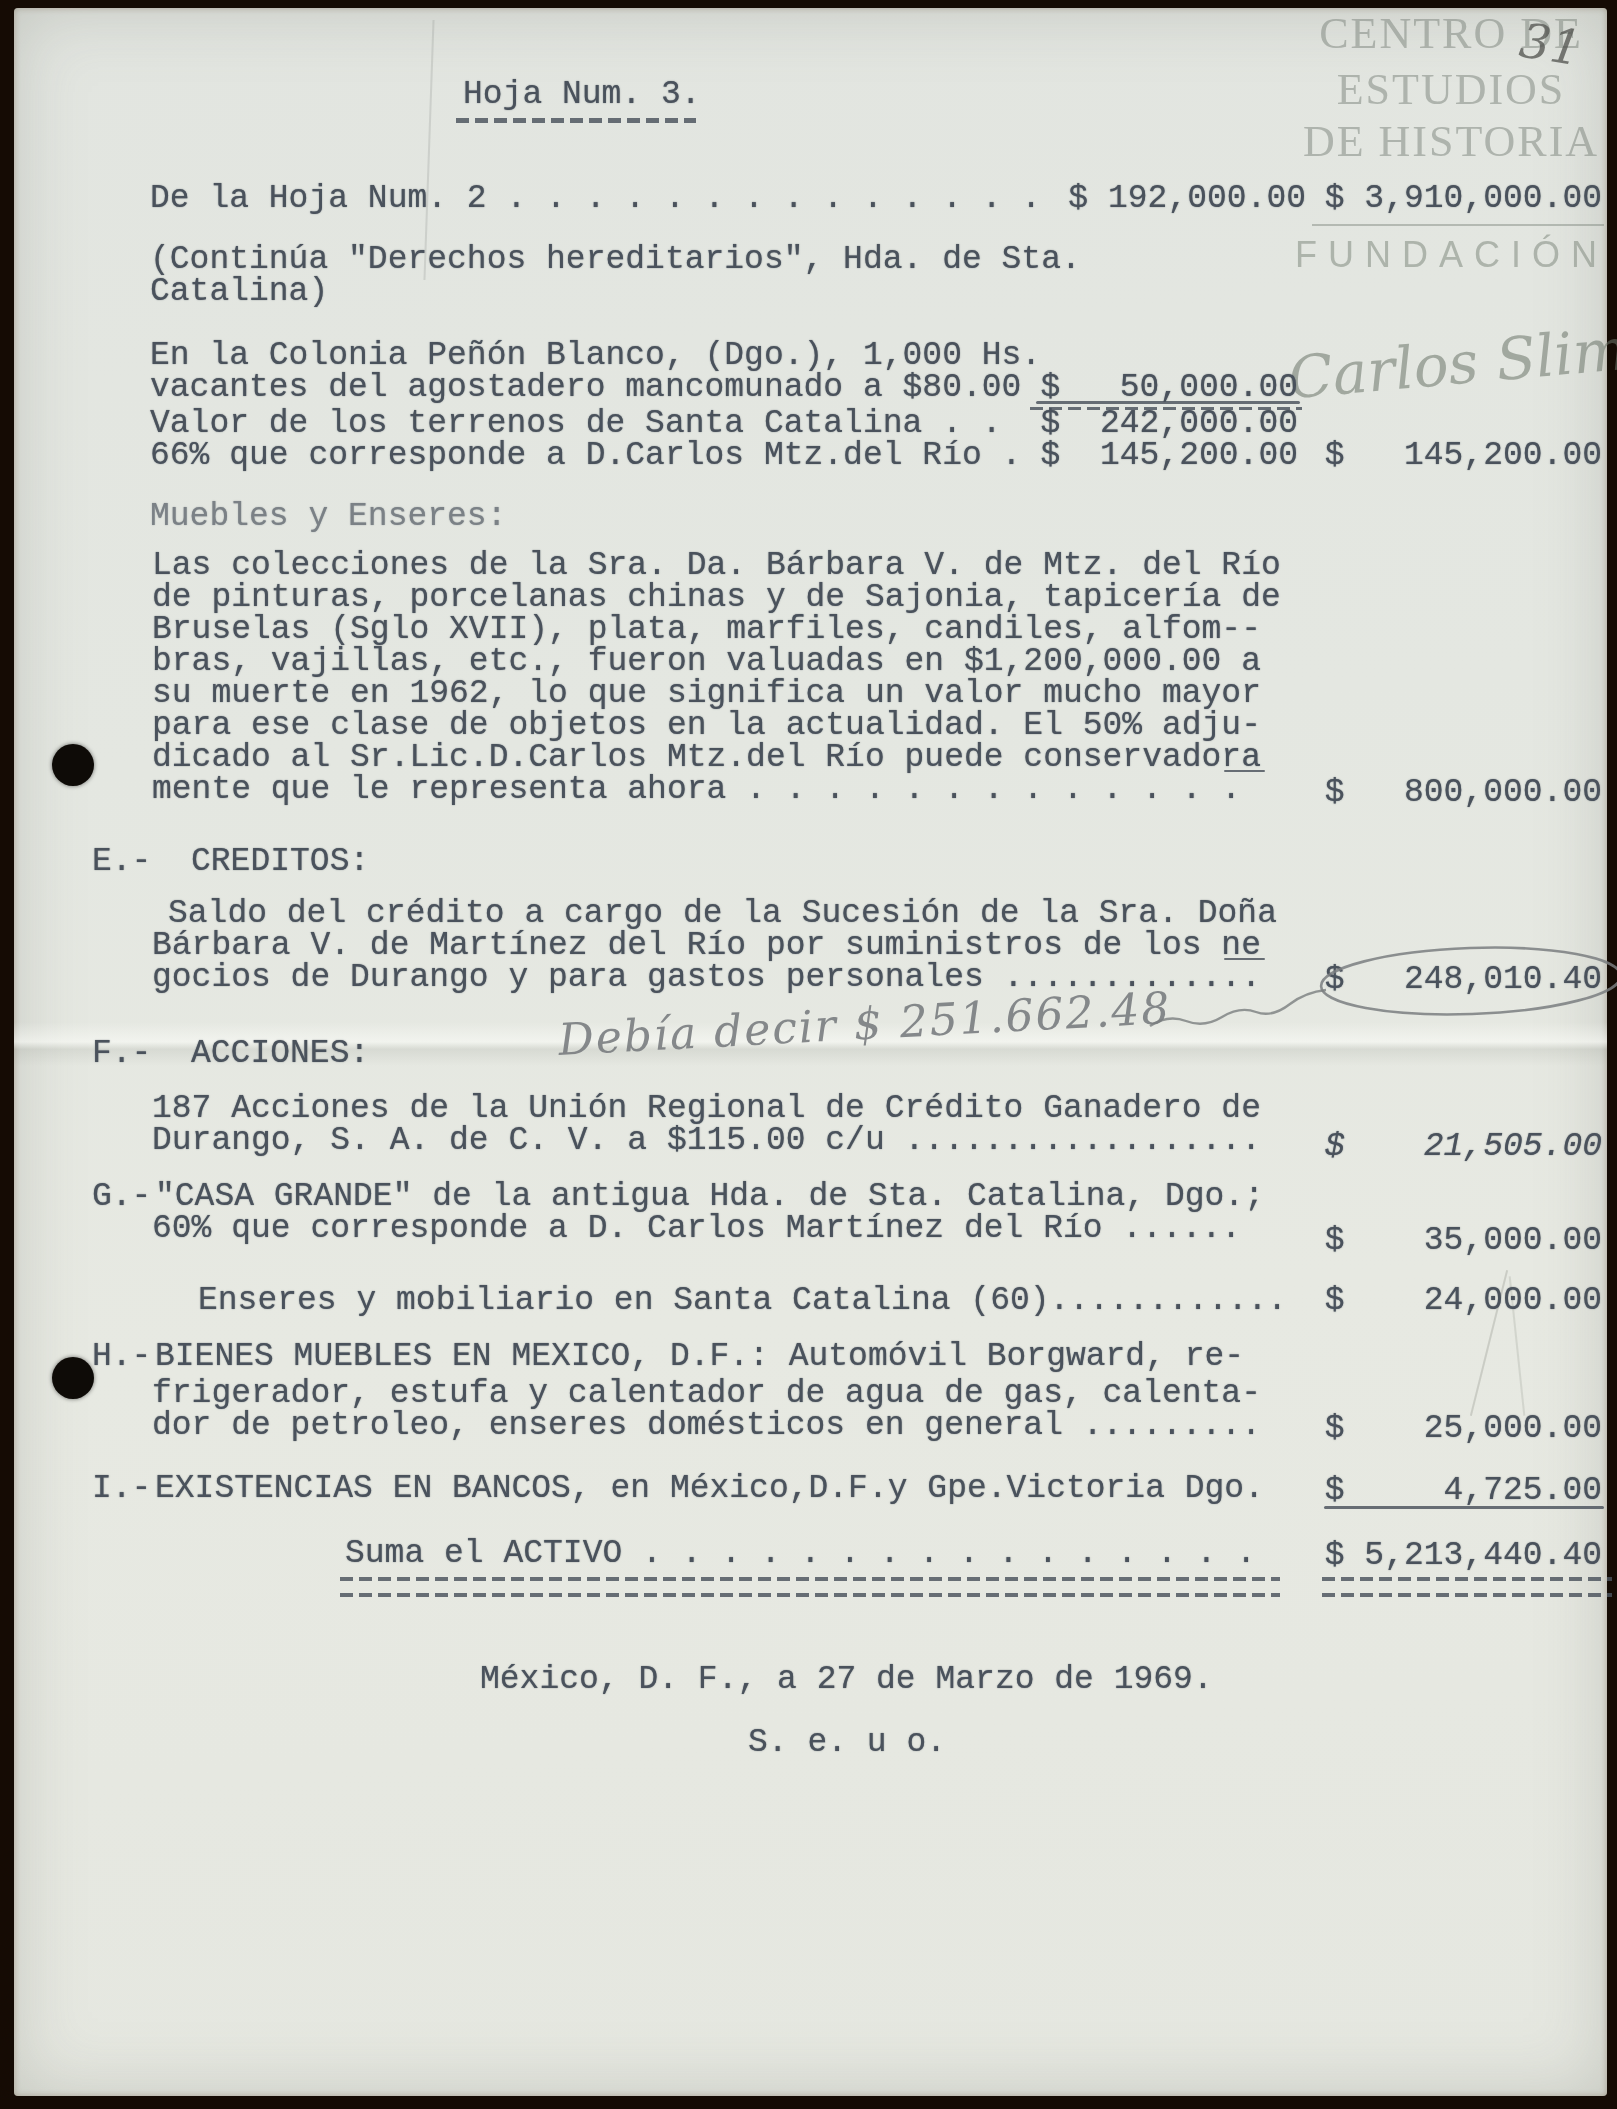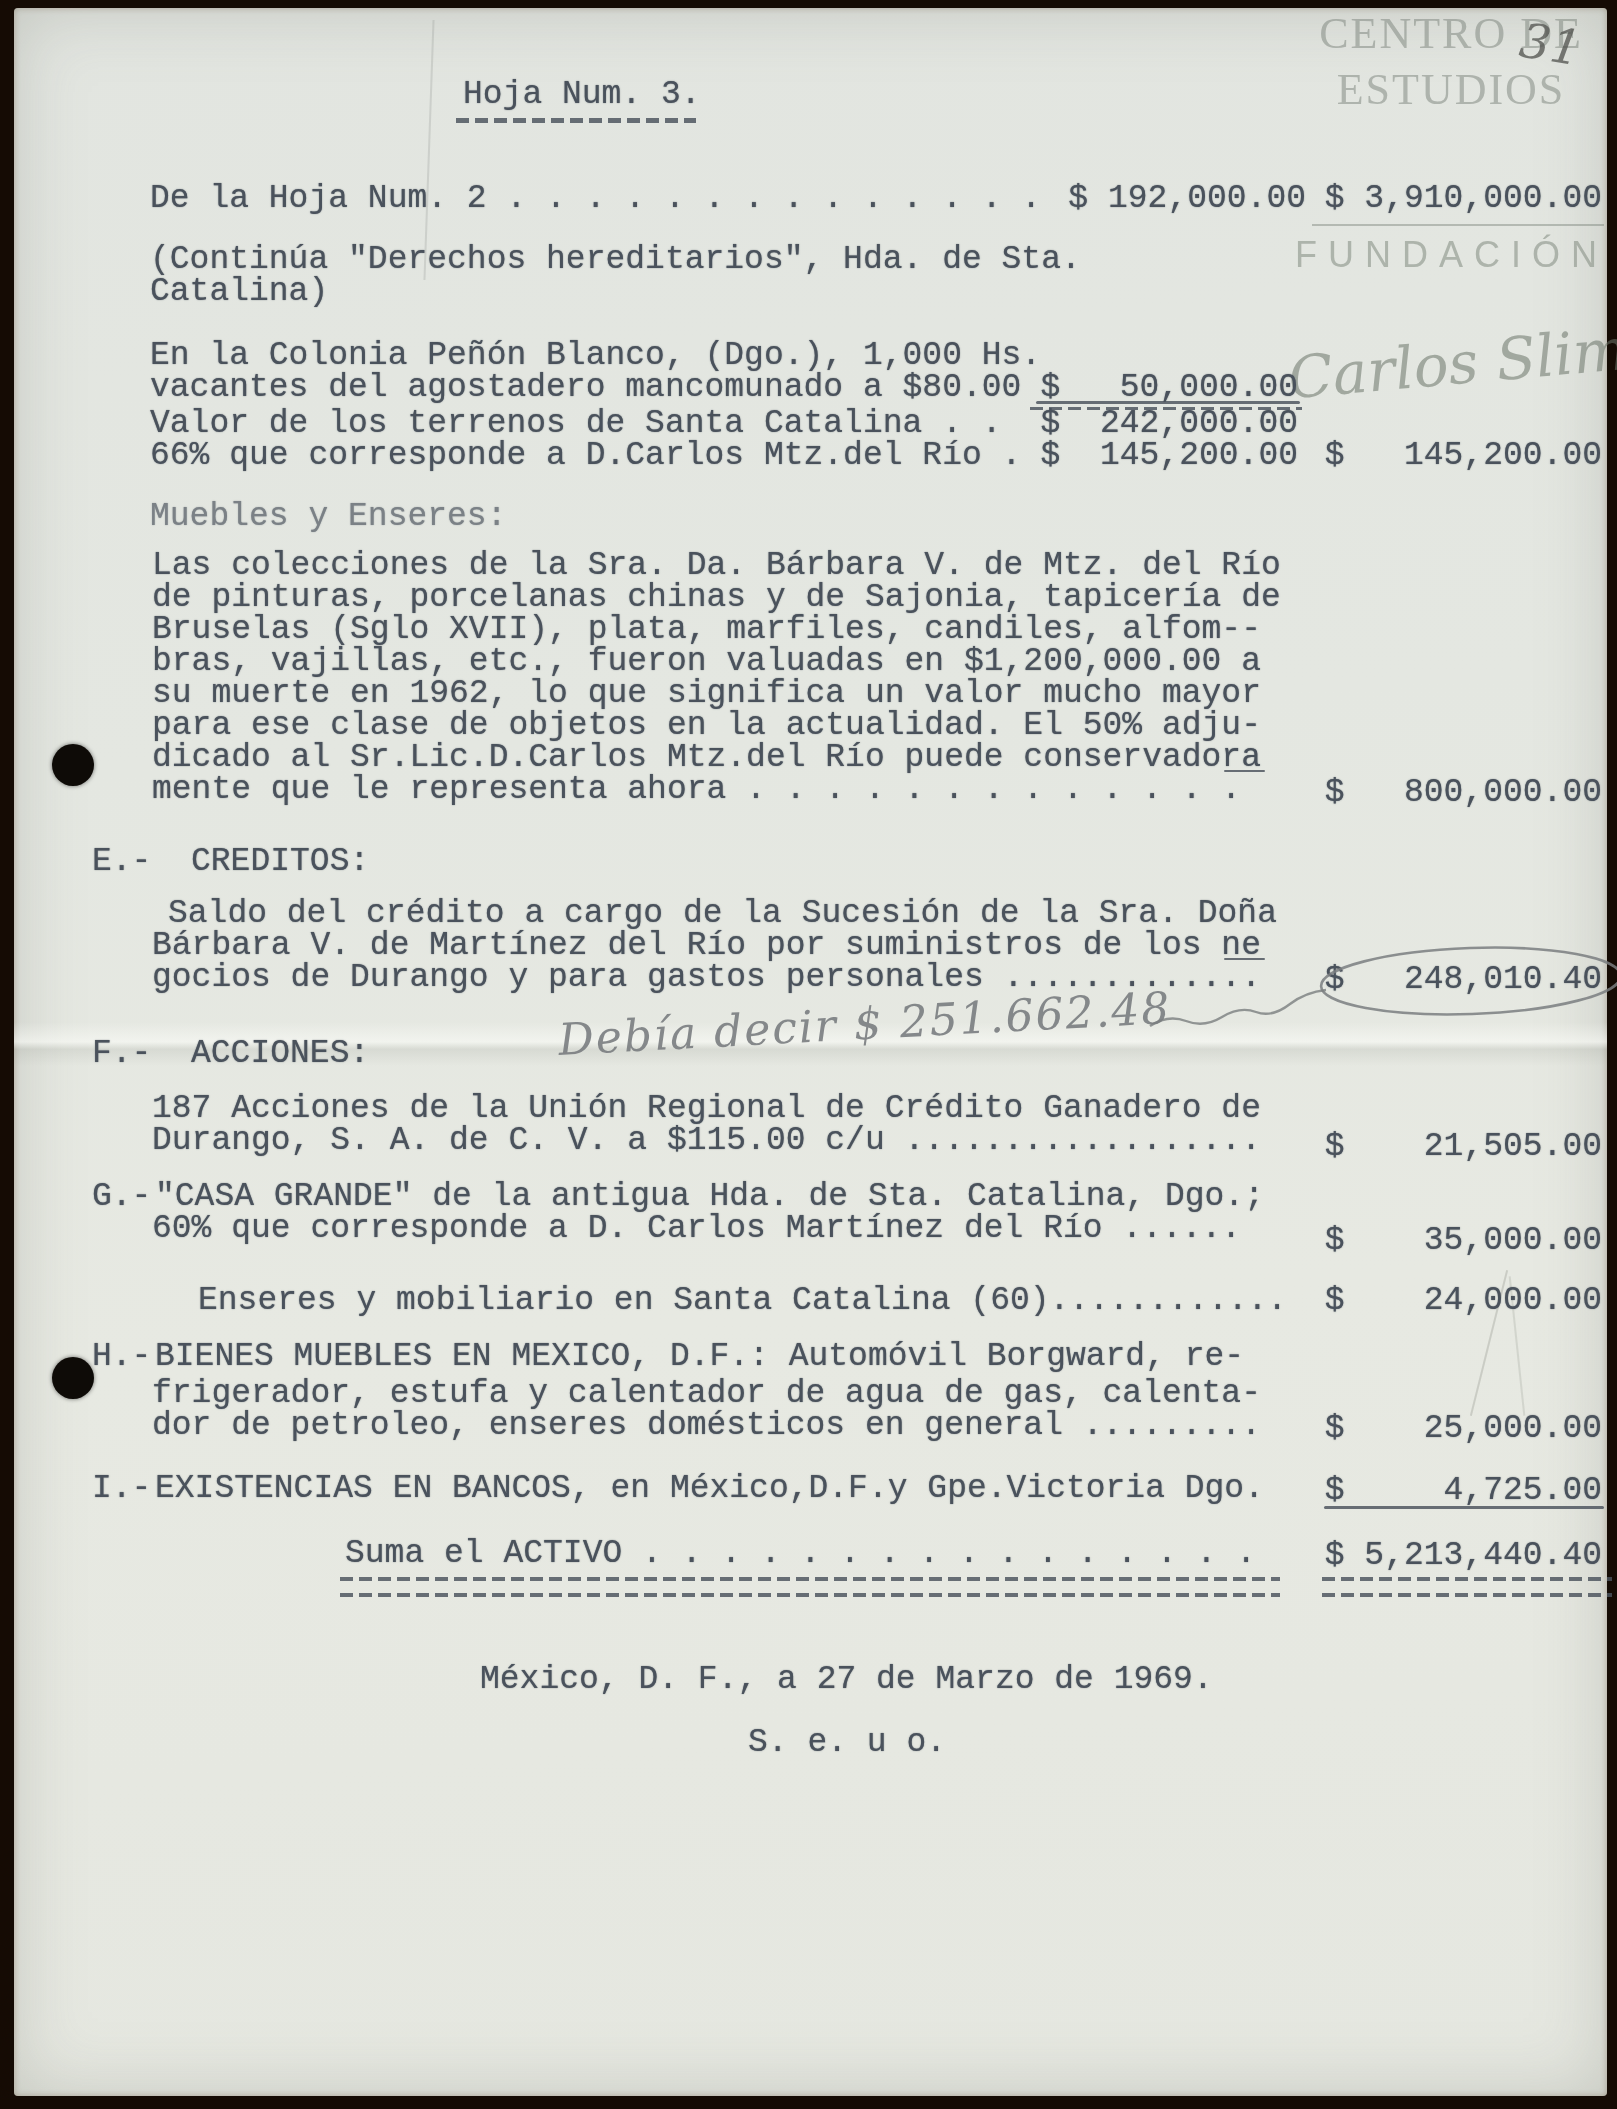--- a/index.html
+++ b/index.html
@@ -53,20 +53,21 @@
 <div id="canvas">
   <div id="paper"></div>
 
   <div class="crease-h"></div>
   <div class="crease-v"></div>
   <div class="crease-d1"></div>
   <div class="crease-d2"></div>
 
   <div class="wm-serif" style="top:6px">CENTRO DE</div>
   <div class="wm-serif" style="top:62px">ESTUDIOS</div>
+  <div class="wm-serif" style="top:114px">DE HISTORIA</div>
   <div class="wm-rule"></div>
   <div class="wm-sans">FUNDACIÓN</div>
   <div class="wm-script">Carlos Slim</div>
 
   <div class="pencil-31">31</div>
 
   <div id="typed-layer">
       <div class="tline" style="left: 463px; top: 78px;">Hoja Num. 3.</div>
       <div class="tline" style="left: 150px; top: 182px;">De la Hoja Num. 2 . . . . . . . . . . . . . .</div>
       <div class="tline" style="left: 150px; top: 243px;">(Continúa "Derechos hereditarios", Hda. de Sta.</div>
@@ -105,21 +106,21 @@
       <div class="tline" style="left: 480px; top: 1663px;">México, D. F., a 27 de Marzo de 1969.</div>
       <div class="tline" style="left: 748px; top: 1726px;">S. e. u o.</div>
       <div class="amt" style="right: 311px; top: 182px;">$ 192,000.00</div>
       <div class="amt" style="right: 15px; top: 182px;">$ 3,910,000.00</div>
       <div class="amt" style="right: 319px; top: 371px;">$   50,000.00</div>
       <div class="amt" style="right: 319px; top: 407px;">$  242,000.00</div>
       <div class="amt" style="right: 319px; top: 439px;">$  145,200.00</div>
       <div class="amt" style="right: 15px; top: 439px;">$   145,200.00</div>
       <div class="amt" style="right: 15px; top: 776px;">$   800,000.00</div>
       <div class="amt" style="right: 15px; top: 963px;">$   248,010.40</div>
-      <div class="amt" style="right: 15px; top: 1130px;">$    21,505.00</div>
+      <div class="amt" style="right: 15px; top: 1130px; font-style: italic;">$    21,505.00</div>
       <div class="amt" style="right: 15px; top: 1224px;">$    35,000.00</div>
       <div class="amt" style="right: 15px; top: 1284px;">$    24,000.00</div>
       <div class="amt" style="right: 15px; top: 1412px;">$    25,000.00</div>
       <div class="amt" style="right: 15px; top: 1474px;">$     4,725.00</div>
       <div class="amt" style="right: 15px; top: 1539px;">$ 5,213,440.40</div>
     </div>
 
   <div class="dashline" style="left:456px;top:118px;width:240px;height:5px"></div>
   <div class="ul" style="left:1036px;top:401px;width:264px"></div>
   <div class="dashline" style="left:1030px;top:407px;width:272px;height:3px"></div>

